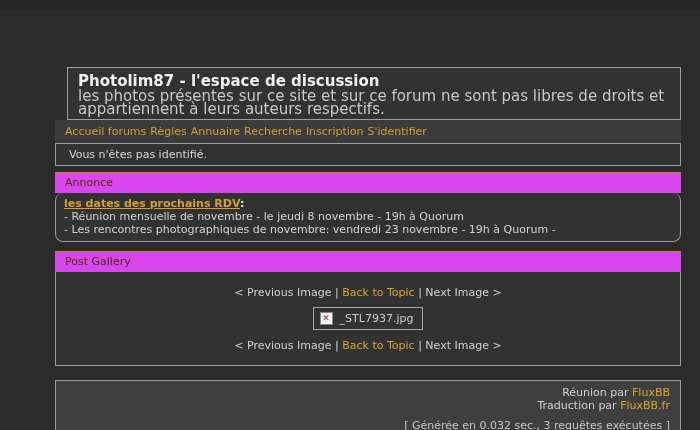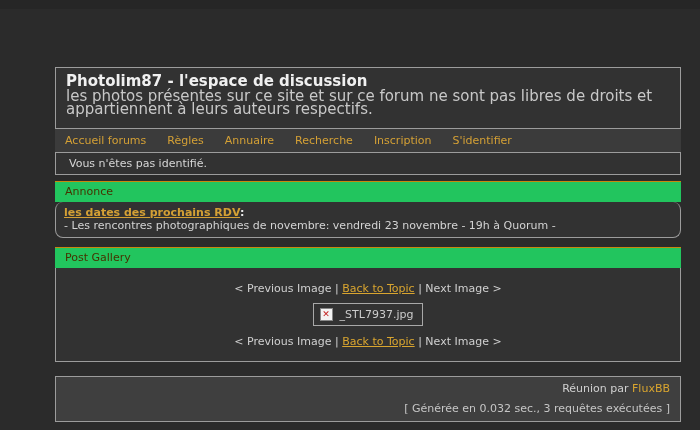--- a/index.html
+++ b/index.html
@@ -22,55 +22,55 @@
     position: absolute;
     left: 55px;
     top: 67px;
     width: 626px;
   }
   .box {
     border: 1px solid #9c9c9c;
     background: #323232;
   }
   
-  .title-box { padding: 4px 10px 12px; }
+  .title-box { padding: 4px 10px 3px; margin-left: 12px; }
   .title-box h1 {
     font-size: 15px;
     font-weight: bold;
     color: #f0f0f0;
     line-height: 18px;
   }
   .title-box p {
     font-size: 15px;
     color: #c8c8c8;
     line-height: 13px;
   }
   
   .nav-bar {
     background: #3b3b3b;
     padding: 5px 10px;
     display: flex;
-    gap: 21px;
+    gap: 4px;
     line-height: 13px;
   }
   .nav-bar a {
     color: #d4a035;
     text-decoration: none;
     cursor: pointer;
   }
   
   .status-box {
     padding: 4px 13px;
     color: #d6d6d6;
     line-height: 13px;
   }
   
   .section { margin-top: 6px; }
   .section-header {
-    background: #22c55e;
+    background: #d946ef;
     border-top: 1px solid #c8860f;
     color: #463300;
     padding: 3px 10px 4px;
     line-height: 13px;
   }
   .section-body {
     border: 1px solid #9c9c9c;
     border-top: none;
     background: #323232;
     color: #d3d3d3;
@@ -85,21 +85,20 @@
   .announcement-body .rdv-colon { color: #eaeaea; font-weight: bold; }
   
   .gallery-section { margin-top: 9px; }
   .gallery-body {
     text-align: center;
     padding: 14px 10px 13px;
   }
   .gallery-nav { color: #d0d0d0; line-height: 13px; }
   .gallery-nav a {
     color: #d9a52f;
-    text-decoration: underline;
     cursor: pointer;
   }
   .broken-image-box {
     display: inline-flex;
     align-items: center;
     gap: 7px;
     border: 1px solid #a8a8a8;
     padding: 4px 9px 4px 6px;
     margin: 8px auto 9px;
   }
@@ -157,20 +156,21 @@
   </div>
 
   <div class="box status-box">
     <span>Vous n'êtes pas identifié.</span>
   </div>
 
   <div class="section">
     <div class="section-header">Annonce</div>
     <div class="section-body announcement-body">
       <p><a class="rdv-link">les dates des prochains RDV</a><span class="rdv-colon">:</span></p>
+      <p>- Réunion mensuelle de novembre - le jeudi 8 novembre - 19h à Quorum</p>
       <p>- Les rencontres photographiques de novembre: vendredi 23 novembre - 19h à Quorum -</p>
     </div>
   </div>
 
   <div class="section gallery-section">
     <div class="section-header">Post Gallery</div>
     <div class="section-body gallery-body">
 
       <p class="gallery-nav">
         <span>&lt; Previous Image</span>
@@ -194,16 +194,20 @@
       </p>
 
     </div>
   </div>
 
   <div class="footer-box">
     <p>
       <span>Réunion par</span>
       <a>FluxBB</a>
     </p>
+    <p>
+      <span>Traduction par</span>
+      <a>FluxBB.fr</a>
+    </p>
     <p class="footer-generated">[ Générée en 0.032 sec., 3 requêtes exécutées ]</p>
   </div>
 
 </div>
 
 </body></html>

